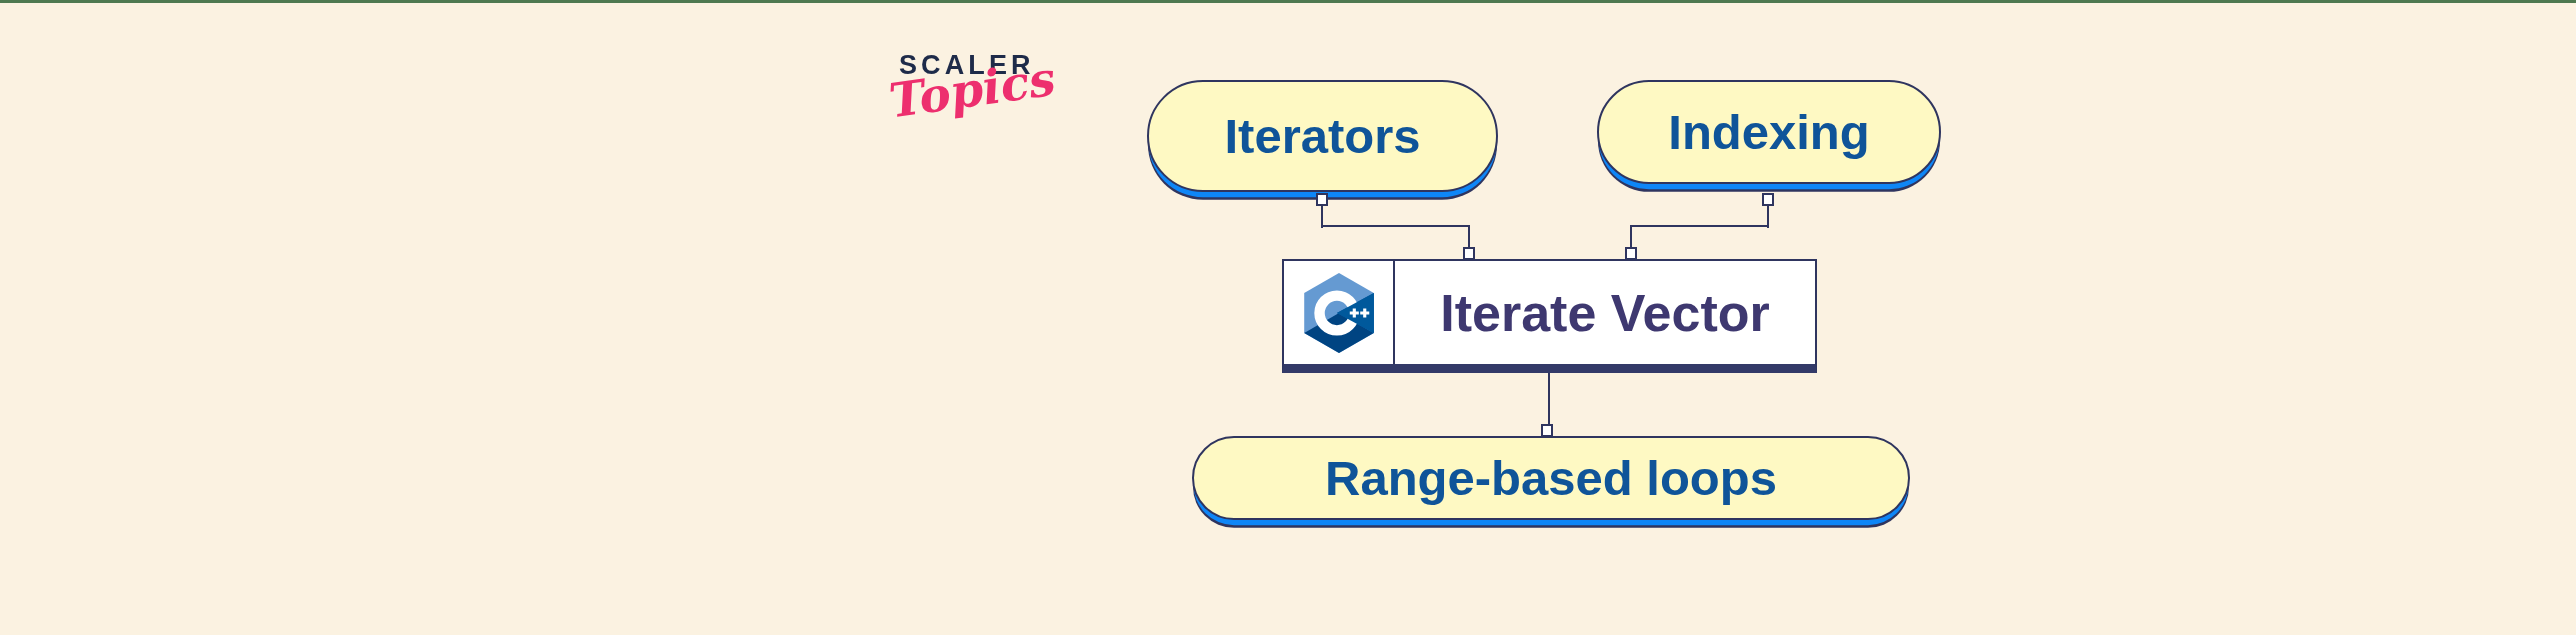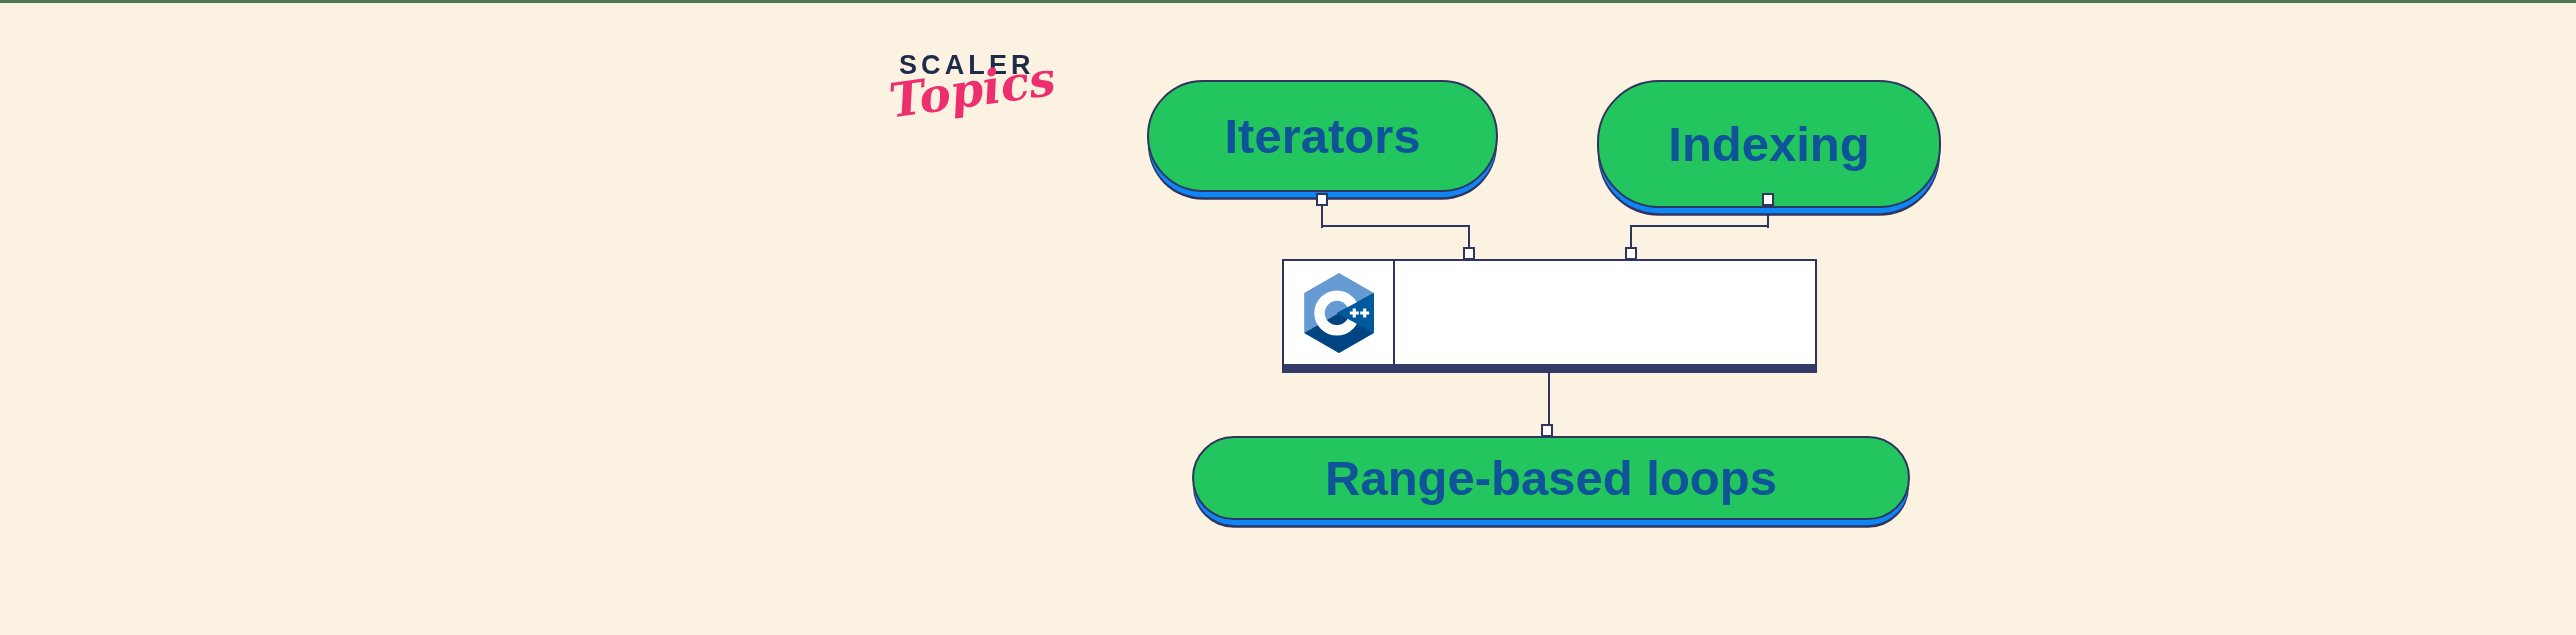--- a/index.html
+++ b/index.html
@@ -28,33 +28,33 @@
     font-style: italic; font-weight: bold;
     font-size: 47px; color: #ed2f6e;
     transform: rotate(-8deg);
     transform-origin: left top;
     white-space: nowrap;
   }
   
   .pill {
     position: absolute;
     box-sizing: border-box;
-    background: #22c55e;
+    background: #fef9c3;
     border: 2.1px solid #2f355f;
     border-radius: 62px;
     display: flex; align-items: center; justify-content: center;
     box-shadow: 0 6.7px 0 -1.5px #0e86f7, 0 8.8px 0 -1px #2f355f;
     z-index: 1;
   }
   .pill span {
     color: #0f5499; font-weight: bold; font-size: 49px;
     white-space: nowrap;
   }
   .pill-iterators { left: 1147px; top: 80px; width: 351px; height: 112px; }
-  .pill-indexing  { left: 1597px; top: 80px; width: 344px; height: 128px; }
+  .pill-indexing  { left: 1597px; top: 80px; width: 344px; height: 104px; }
   .pill-range     { left: 1192px; top: 436px; width: 718px; height: 84px; }
   
   .center-box {
     position: absolute; left: 1282px; top: 259px;
     width: 535px; height: 114px;
     box-sizing: border-box;
     background: #ffffff;
     border: 2.1px solid #2f355f;
     border-bottom: 9.3px solid #333a68;
     display: flex;
@@ -124,20 +124,23 @@
   <div class="logo-cell">
     <svg width="70" height="80" viewBox="0 0 100 115" xmlns="http://www.w3.org/2000/svg">
       <polygon points="50,0 100,28.75 100,86.25 50,115 0,86.25 0,28.75" fill="#659ad2"></polygon>
       <polygon points="0,86.25 50,57.5 100,86.25 50,115" fill="#004482"></polygon>
       <polygon points="47,57.5 100,28.75 100,86.25" fill="#00599c"></polygon>
       <circle cx="47" cy="57.5" r="25" fill="none" stroke="#ffffff" stroke-width="15"></circle>
       <polygon points="47,57.5 100,28.75 100,86.25" fill="#00599c"></polygon>
       <path d="M 65.5 57.5 H 78.5 M 72 51 V 64 M 80.5 57.5 H 93.5 M 87 51 V 64" stroke="#ffffff" stroke-width="4.5" fill="none"></path>
     </svg>
   </div>
+  <div class="text-cell">
+    <span>Iterate Vector</span>
+  </div>
 </div>
 
 <div class="pill pill-range">
   <span>Range-based loops</span>
 </div>
 
 <div class="joint j-iterators"></div>
 <div class="joint j-indexing"></div>
 <div class="joint j-box-left"></div>
 <div class="joint j-box-right"></div>

